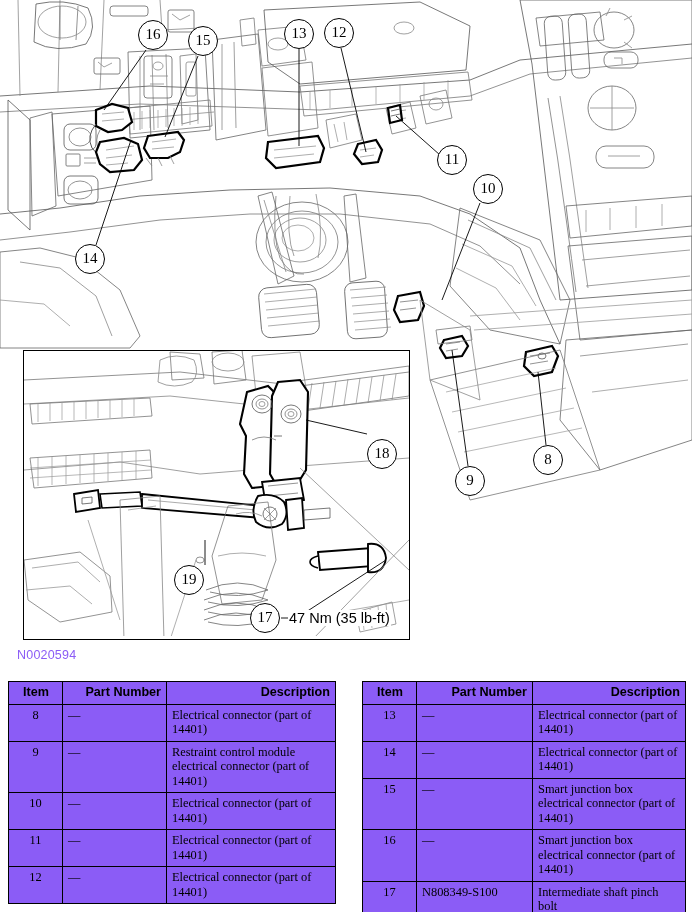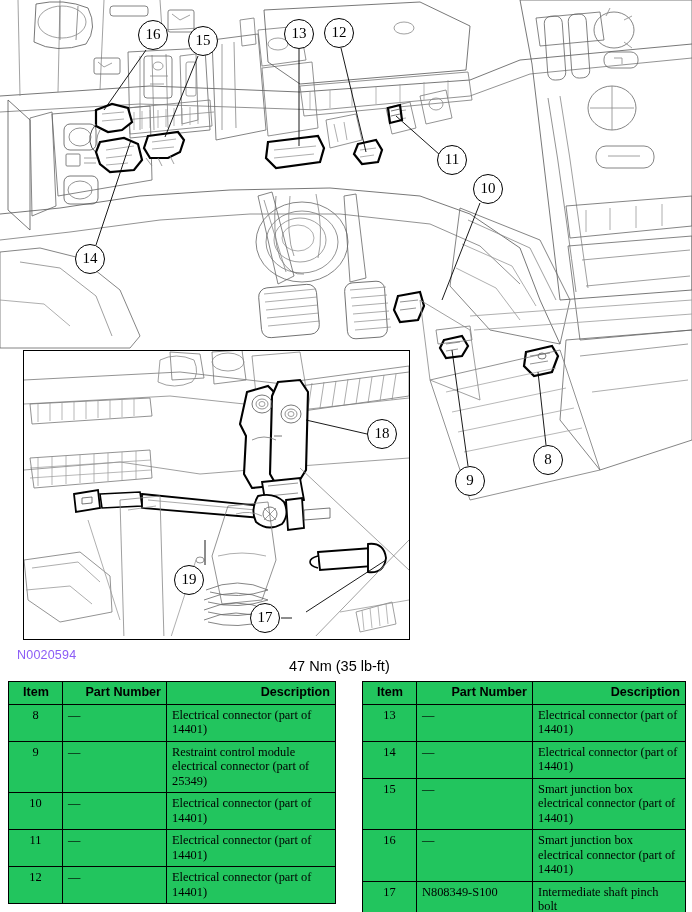--- a/index.html
+++ b/index.html
@@ -48,21 +48,20 @@
 
   .torque-label {
     position: absolute;
     font-family: "Liberation Sans", sans-serif;
     font-size: 14.5px;
     color: #000;
     white-space: nowrap;
     z-index: 20;
     background: #ffffff;
     padding: 0 1px;
-    margin-top: 48px;
   }
 
   #inset-frame {
     position: absolute;
     left: 23px;
     top: 350px;
     width: 387px;
     height: 290px;
     border: 1.4px solid #000;
     box-sizing: border-box;
@@ -79,21 +78,21 @@
     letter-spacing: 0.2px;
     color: #8b5cf6;
   }
 
   
   .parts-table {
     position: absolute;
     border-collapse: collapse;
     font-family: "Liberation Serif", serif;
     font-size: 12.4px;
-    background: #22c55e;
+    background: #8b5cf6;
   }
   #table-left  { left: 8px;   top: 681px; width: 328px; }
   #table-right { left: 362px; top: 681px; width: 324px; }
 
   .parts-table th,
   .parts-table td {
     border: 1px solid #000;
     padding: 3px 5px 4px 5px;
     vertical-align: top;
     line-height: 1.17;
@@ -390,21 +389,21 @@
   <div class="callout" style="left:533px; top:445px;">8</div>
   <div class="callout" style="left:455px; top:466px;">9</div>
   <div class="callout" style="left:473px; top:174px;">10</div>
   <div class="callout" style="left:437px; top:145px;">11</div>
   <div class="callout" style="left:324px; top:18px;">12</div>
   <div class="callout" style="left:284px; top:19px;">13</div>
   <div class="callout" style="left:75px;  top:244px;">14</div>
   <div class="callout" style="left:188px; top:26px;">15</div>
   <div class="callout" style="left:138px; top:20px;">16</div>
   <div class="callout" style="left:250px; top:603px;">17</div>
-  <div class="callout" style="left:367px; top:419px;">18</div>
+  <div class="callout" style="left:367px; top:439px;">18</div>
   <div class="callout" style="left:174px; top:565px;">19</div>
 
   <div class="torque-label" style="left:288px; top:610px;">47 Nm (35 lb-ft)</div>
 
   <div id="figure-id">N0020594</div>
 </div>
 
 <table class="parts-table" id="table-left">
   <thead>
     <tr>
@@ -415,21 +414,21 @@
   </thead>
   <tbody>
     <tr>
       <td class="col-item">8</td>
       <td class="col-part dash">—</td>
       <td class="col-desc">Electrical connector (part of 14401)</td>
     </tr>
     <tr>
       <td class="col-item">9</td>
       <td class="col-part dash">—</td>
-      <td class="col-desc">Restraint control module electrical connector (part of 25349)</td>
+      <td class="col-desc">Restraint control module electrical connector (part of 14401)</td>
     </tr>
     <tr>
       <td class="col-item">10</td>
       <td class="col-part dash">—</td>
       <td class="col-desc">Electrical connector (part of 14401)</td>
     </tr>
     <tr>
       <td class="col-item">11</td>
       <td class="col-part dash">—</td>
       <td class="col-desc">Electrical connector (part of 14401)</td>

